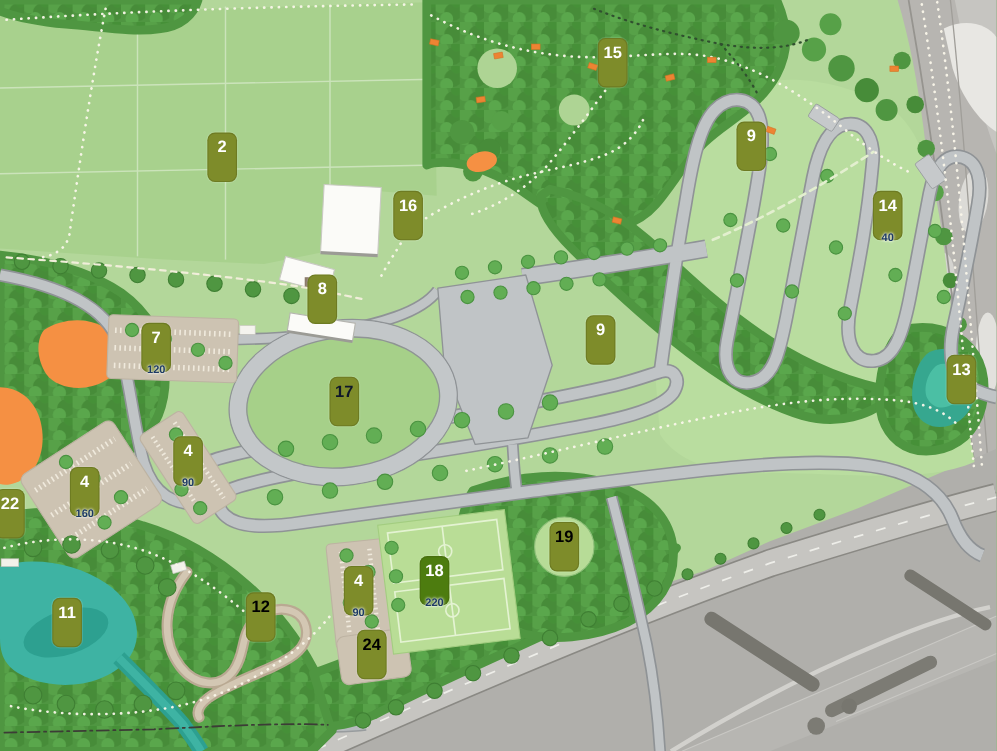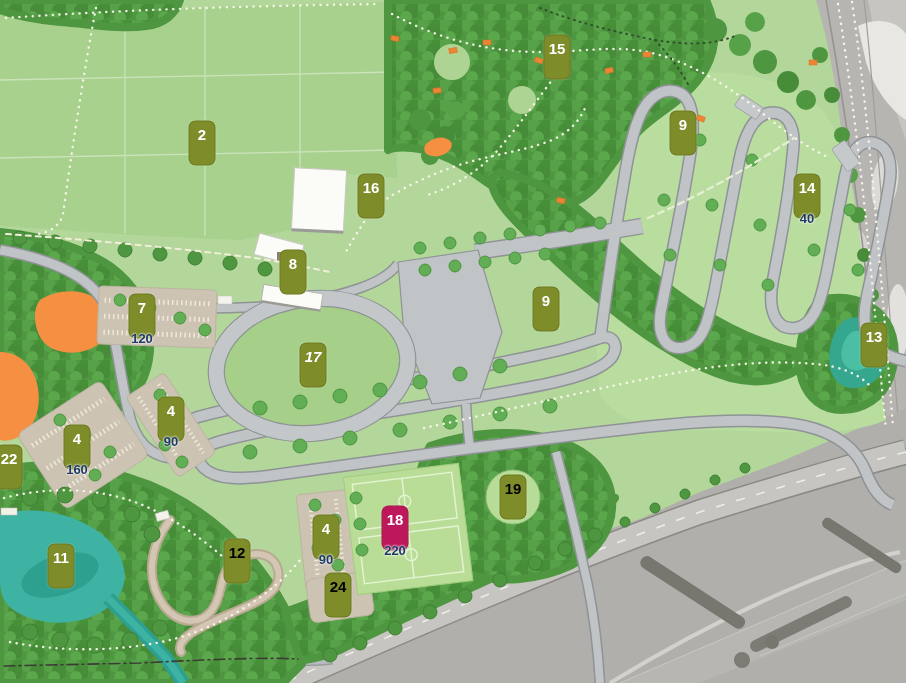--- a/index.html
+++ b/index.html
@@ -7,21 +7,21 @@
          font-family:"Liberation Sans",sans-serif;background:#b3d79a;}
   .stage svg{position:absolute;left:0;top:0;}
   .marker-layer{position:absolute;left:0;top:0;width:906px;height:683px;}
   .marker{position:absolute;width:0;height:0;}
   .badge{position:absolute;transform:translate(-50%,-50%);
          min-width:27px;height:45px;box-sizing:border-box;padding:0 5px;
          background:#7e8c2a;color:#fff;border-radius:7px;
          font-size:15px;line-height:27px;font-weight:bold;text-align:center;
          box-shadow:inset 0 0 0 1px rgba(60,70,10,.25), 0 0 0 1px rgba(255,255,255,.12);}
   .cap{position:absolute;left:0;top:15px;transform:translateX(-50%);
-       font-size:13px;font-weight:bold;color:#1d3a64;white-space:nowrap;
+       font-size:10px;font-weight:bold;color:#1d3a64;white-space:nowrap;
        text-shadow:0 0 2px rgba(255,255,255,.95),0 0 3px rgba(255,255,255,.9);}
 </style>
 </head>
 <body>
 
 <div class="stage">
 <svg width="906" height="683" viewBox="0 0 906 683">
   <defs>
     <pattern id="cnp" width="22" height="20" patternUnits="userSpaceOnUse">
       <rect width="22" height="20" fill="#4f9641"></rect>
@@ -412,41 +412,41 @@
   </div>
       <div class="marker" style="left: 546px; top: 309px;">
     <div class="badge" style="background: rgb(126, 140, 42); color: rgb(255, 255, 255);">9</div>
 
   </div>
       <div class="marker" style="left: 874px; top: 345px;">
     <div class="badge" style="background: rgb(126, 140, 42); color: rgb(255, 255, 255);">13</div>
 
   </div>
       <div class="marker" style="left: 313px; top: 365px;">
-    <div class="badge" style="background: rgb(126, 140, 42); color: #ffffff; font-style: italic;">17</div>
+    <div class="badge" style="background: rgb(126, 140, 42); color: #0f172a;">17</div>
 
   </div>
       <div class="marker" style="left: 171px; top: 419px;">
     <div class="badge" style="background: rgb(126, 140, 42); color: rgb(255, 255, 255);">4</div>
     <div class="cap" style="color: rgb(29, 58, 100);">90</div>
   </div>
       <div class="marker" style="left: 77px; top: 447px;">
     <div class="badge" style="background: rgb(126, 140, 42); color: rgb(255, 255, 255);">4</div>
     <div class="cap" style="color: rgb(29, 58, 100);">160</div>
   </div>
       <div class="marker" style="left: 9px; top: 467px;">
     <div class="badge" style="background: rgb(126, 140, 42); color: rgb(255, 255, 255);">22</div>
 
   </div>
       <div class="marker" style="left: 513px; top: 497px;">
     <div class="badge" style="background: rgb(126, 140, 42); color: #000000;">19</div>
 
   </div>
       <div class="marker" style="left: 395px; top: 528px;">
-    <div class="badge" style="background: #be185d; color: rgb(255, 255, 255);">18</div>
+    <div class="badge" style="background: #4d7c0f; color: rgb(255, 255, 255);">18</div>
     <div class="cap" style="color: rgb(29, 58, 100); text-align: right;">220</div>
   </div>
       <div class="marker" style="left: 326px; top: 537px;">
     <div class="badge" style="background: rgb(126, 140, 42); color: rgb(255, 255, 255);">4</div>
     <div class="cap" style="color: rgb(29, 58, 100);">90</div>
   </div>
       <div class="marker" style="left: 237px; top: 561px;">
     <div class="badge" style="background: rgb(126, 140, 42); color: #000000;">12</div>
 
   </div>

